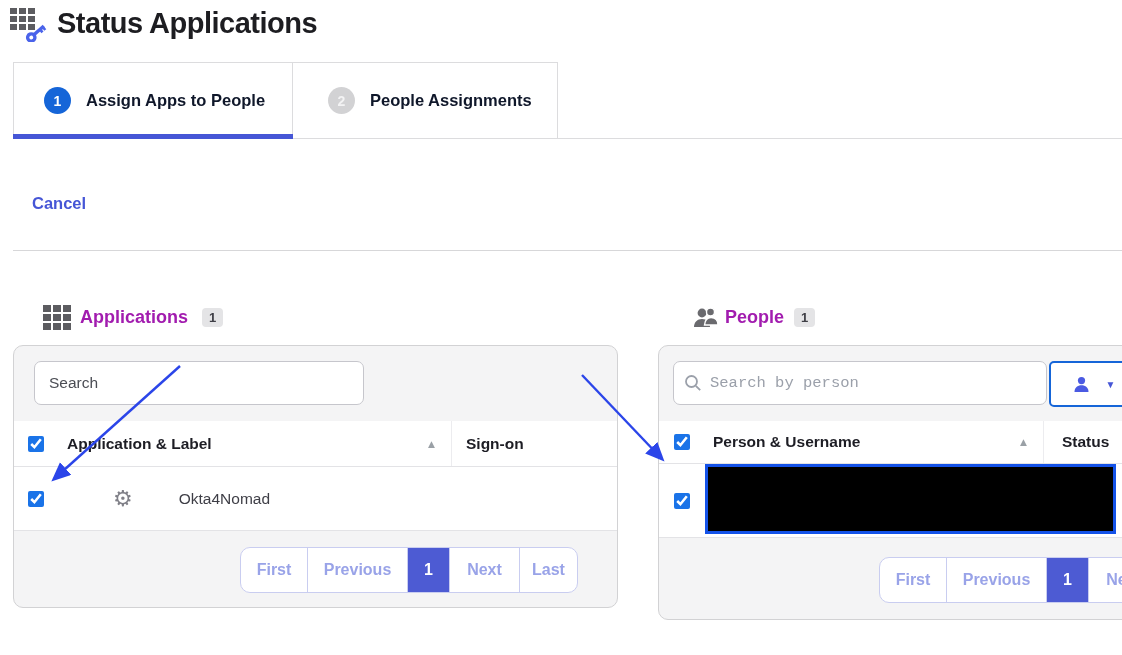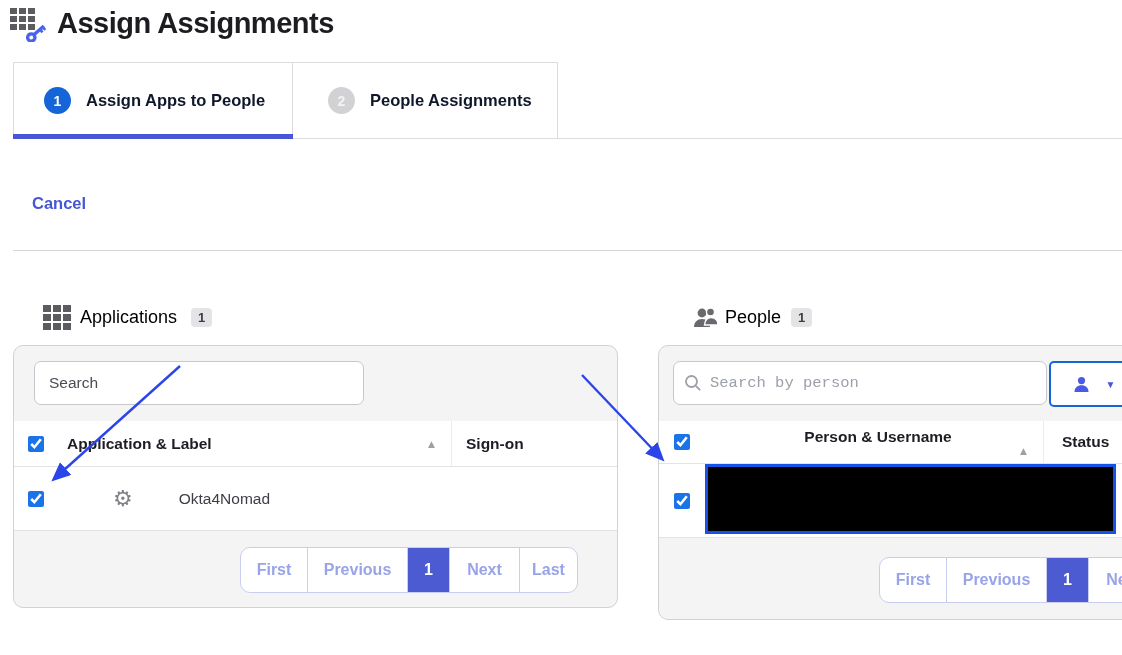--- a/index.html
+++ b/index.html
@@ -31,21 +31,21 @@
   
   .cancel-link{position:absolute;top:194px;left:32px;font-size:16.5px;font-weight:600;
        color:var(--accent,#4656d6);text-decoration:none;cursor:pointer;}
   .divider{position:absolute;top:250px;left:13px;right:0;height:1px;background:#d7d7d9;}
   
   .col{position:absolute;top:290px;}
   .col-apps{left:13px;width:605px;}
   .col-people{left:658px;width:560px;}
   .panel-head{height:55px;display:flex;align-items:center;gap:9px;padding-left:30px;}
   .col-people .panel-head{padding-left:34px;gap:5px;}
-  .panel-title{font-size:18px;font-weight:400;color:#000000;}
+  .panel-title{font-size:18px;font-weight:700;color:#a21caf;}
   .count-badge{background:#e4e4e6;color:#3f3f46;font-size:13px;font-weight:600;
        border-radius:4px;padding:2px 7px;margin-left:5px;}
   .panel{box-sizing:border-box;border:1px solid #d2d2d4;border-radius:10px;background:#f4f4f5;
        overflow:hidden;}
   .col-apps .panel{height:263px;}
   .col-people .panel{height:275px;}
   
   .search-area{height:75px;box-sizing:border-box;padding:15px 16px 0 16px;display:flex;align-items:flex-start;}
   .search-box{box-sizing:border-box;height:44px;border:1px solid #c6c6cc;border-radius:7px;
        background:#fff;font-family:inherit;font-size:15.5px;outline:none;}
@@ -65,21 +65,21 @@
   .thead{font-weight:700;font-size:15.5px;color:#1d1d24;}
   .col-apps .thead{height:46px;}
   .col-apps .tdata{height:64px;font-size:15.5px;color:#3e3e46;}
   .col-people .thead{height:43px;}
   .col-people .tdata{height:74px;position:relative;border-bottom:1px solid #e3e3e6;}
   .cell-check{width:44px;display:flex;justify-content:center;flex:none;}
   .col-people .cell-check{width:46px;}
   input[type=checkbox]{width:16px;height:16px;accent-color:var(--check-blue,#1a73e8);margin:0;}
   .cell-main{display:flex;align-items:center;box-sizing:border-box;padding-left:9px;flex:none;}
   .col-apps .cell-main{width:393px;}
-  .col-people .cell-main{width:338px;padding-left:8px;flex-direction:column;}
+  .col-people .cell-main{width:338px;padding-left:8px;}
   .sort-arrow{margin-left:auto;padding-right:16px;color:#9aa0a6;font-size:9px;
        font-family:"DejaVu Sans",sans-serif;}
   .cell-secondary{flex:1;box-sizing:border-box;border-left:1px solid #ececef;padding-left:14px;
        align-self:stretch;display:flex;align-items:center;}
   .col-people .cell-secondary{padding-left:18px;}
   .gear{font-family:"DejaVu Sans",sans-serif;font-size:22px;color:#808088;margin-left:46px;line-height:1;}
   .app-name{margin-left:46px;}
   .redacted-box{position:absolute;left:46px;top:0;width:411px;height:70px;background:#000;
        border:3px solid var(--redact-border,#1452e8);box-sizing:border-box;}
   
@@ -115,21 +115,21 @@
     </span>
     <svg width="26" height="18" viewBox="0 0 26 18">
       <g transform="rotate(-22 13 9)">
         <circle cx="6" cy="11" r="3.6" fill="none" stroke="#4a63ea" stroke-width="3.4"></circle>
         <line x1="9.5" y1="9.5" x2="22" y2="5" stroke="#4a63ea" stroke-width="3.4"></line>
         <line x1="17" y1="6.5" x2="18.3" y2="10.5" stroke="#4a63ea" stroke-width="2.6"></line>
         <line x1="20.5" y1="5.3" x2="21.8" y2="9.3" stroke="#4a63ea" stroke-width="2.6"></line>
       </g>
     </svg>
   </span>
-  <h1>Assign Assignments</h1>
+  <h1>Status Applications</h1>
 </div>
 
 <div class="tabstrip">
   <div class="tab t1 active">
     <span class="stepnum on">1</span>
     <span class="tab-label">Assign Apps to People</span>
   </div>
   <div class="tab t2">
     <span class="stepnum off">2</span>
     <span class="tab-label">People Assignments</span>

